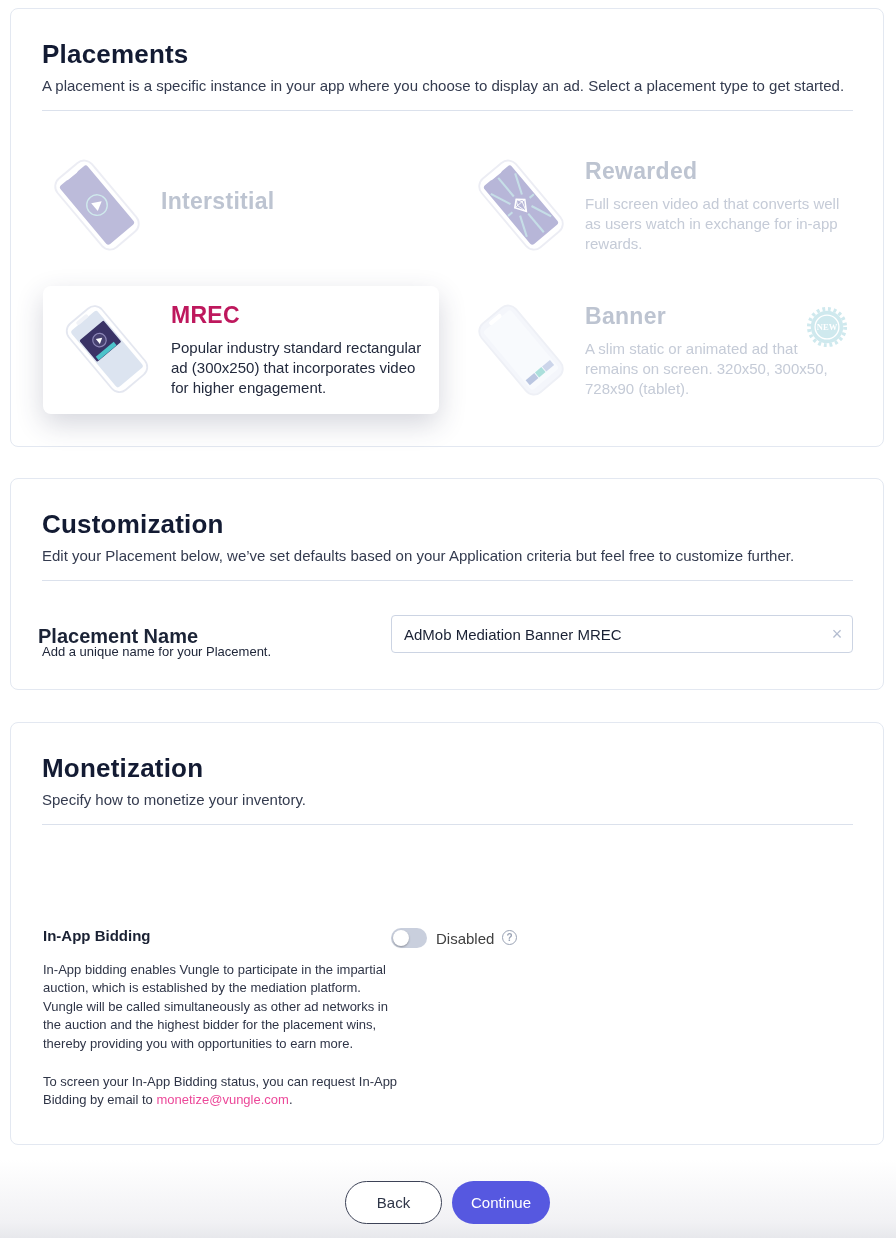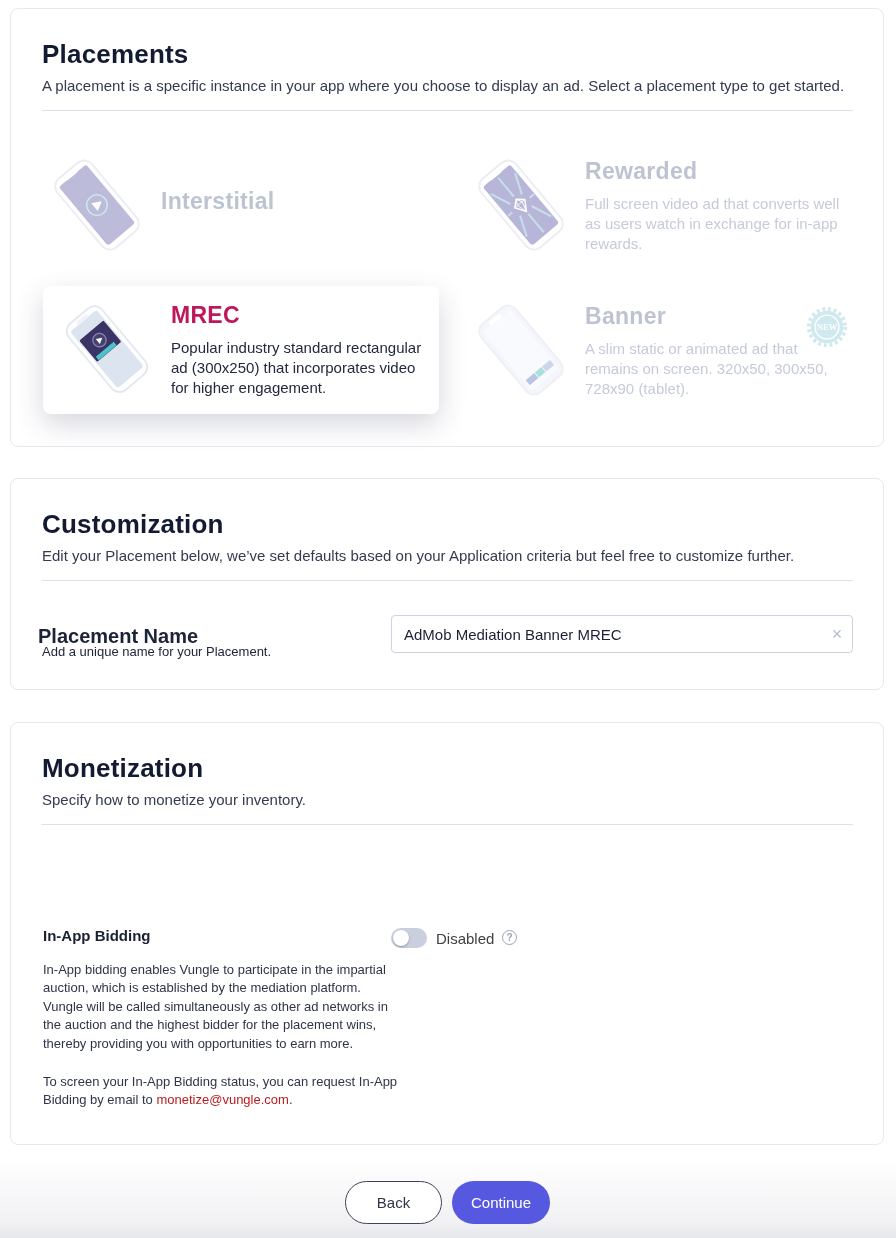--- a/index.html
+++ b/index.html
@@ -92,21 +92,21 @@
     font-size:10px; font-weight:bold; text-align:center; line-height:13px; cursor:pointer;
   }
   .bidding-desc {
     position:absolute; left:32px; top:238px; width:356px;
     font-size:13px; line-height:1.42; color:#2f3547;
   }
   .bidding-note {
     position:absolute; left:32px; top:350px; width:356px;
     font-size:13px; line-height:1.42; color:#2f3547;
   }
-  .email-link { color:#b91c1c; text-decoration:none; cursor:pointer; }
+  .email-link { color:#ec4899; text-decoration:none; cursor:pointer; }
 
   
   .bottom-shade {
     position:absolute; left:0; top:1160px; width:896px; height:78px;
     background:linear-gradient(180deg, rgba(255,255,255,0) 0%, #f1f1f4 80%, #e7e8ec 100%);
   }
   .btn {
     position:absolute; top:1181px; height:43px; border-radius:22px;
     font-family:"Liberation Sans", sans-serif; font-size:15px; cursor:pointer;
   }

